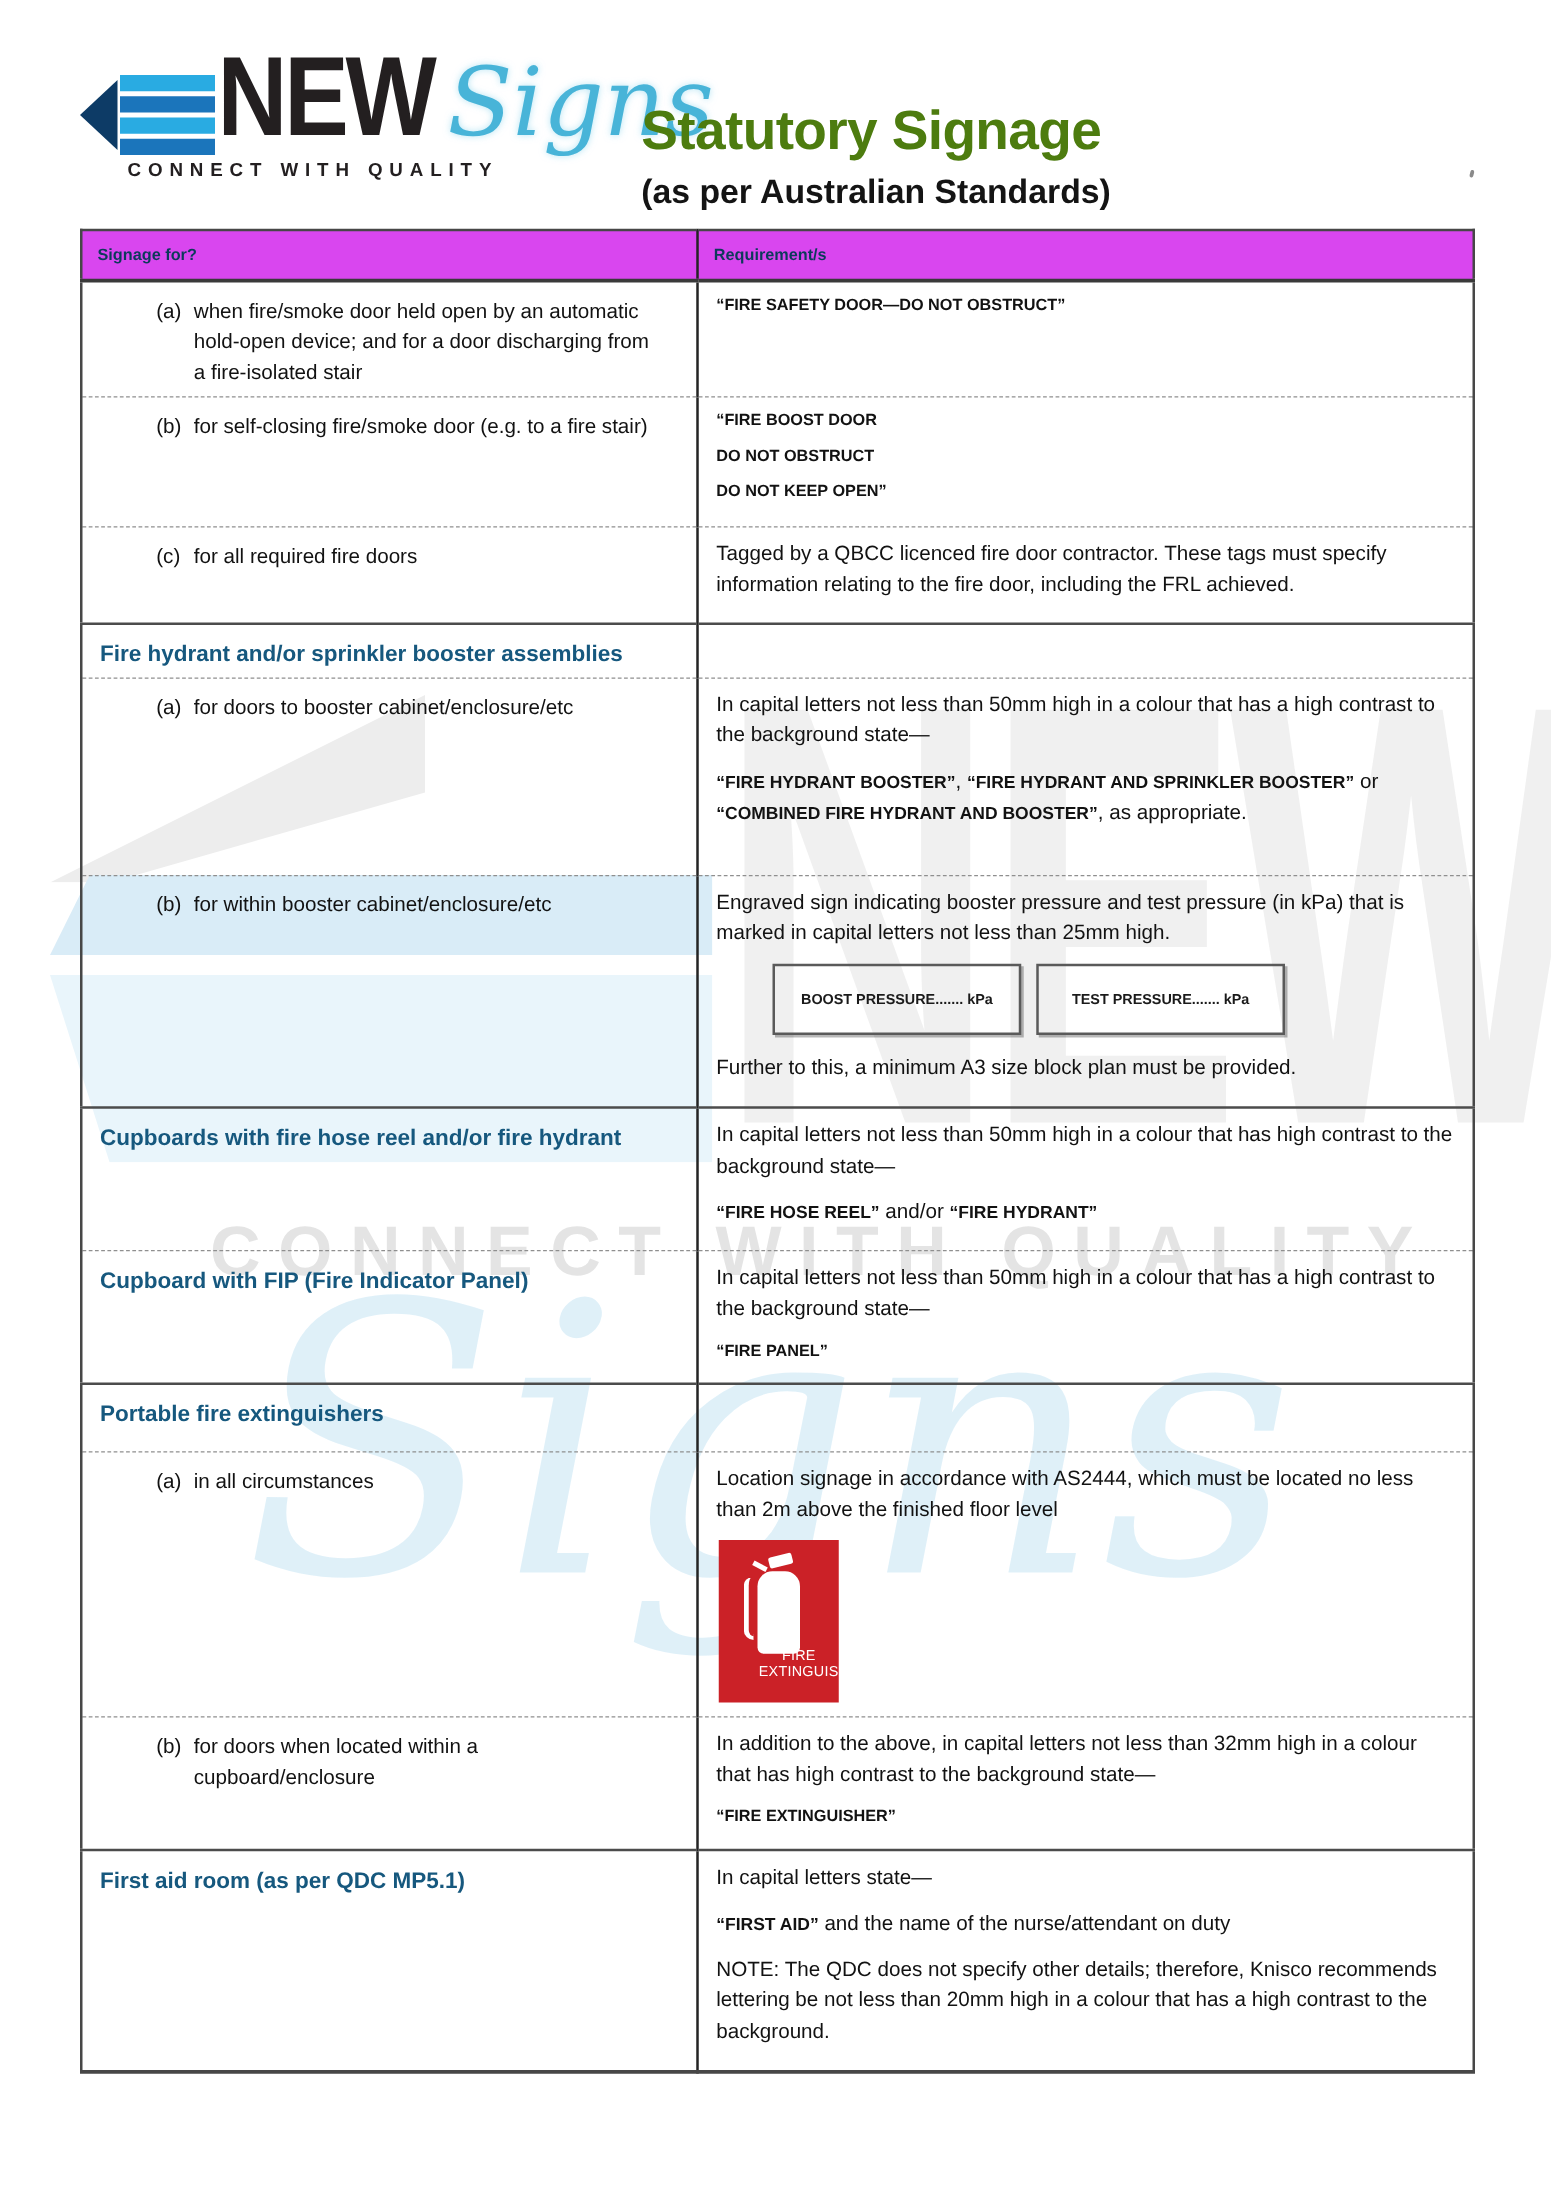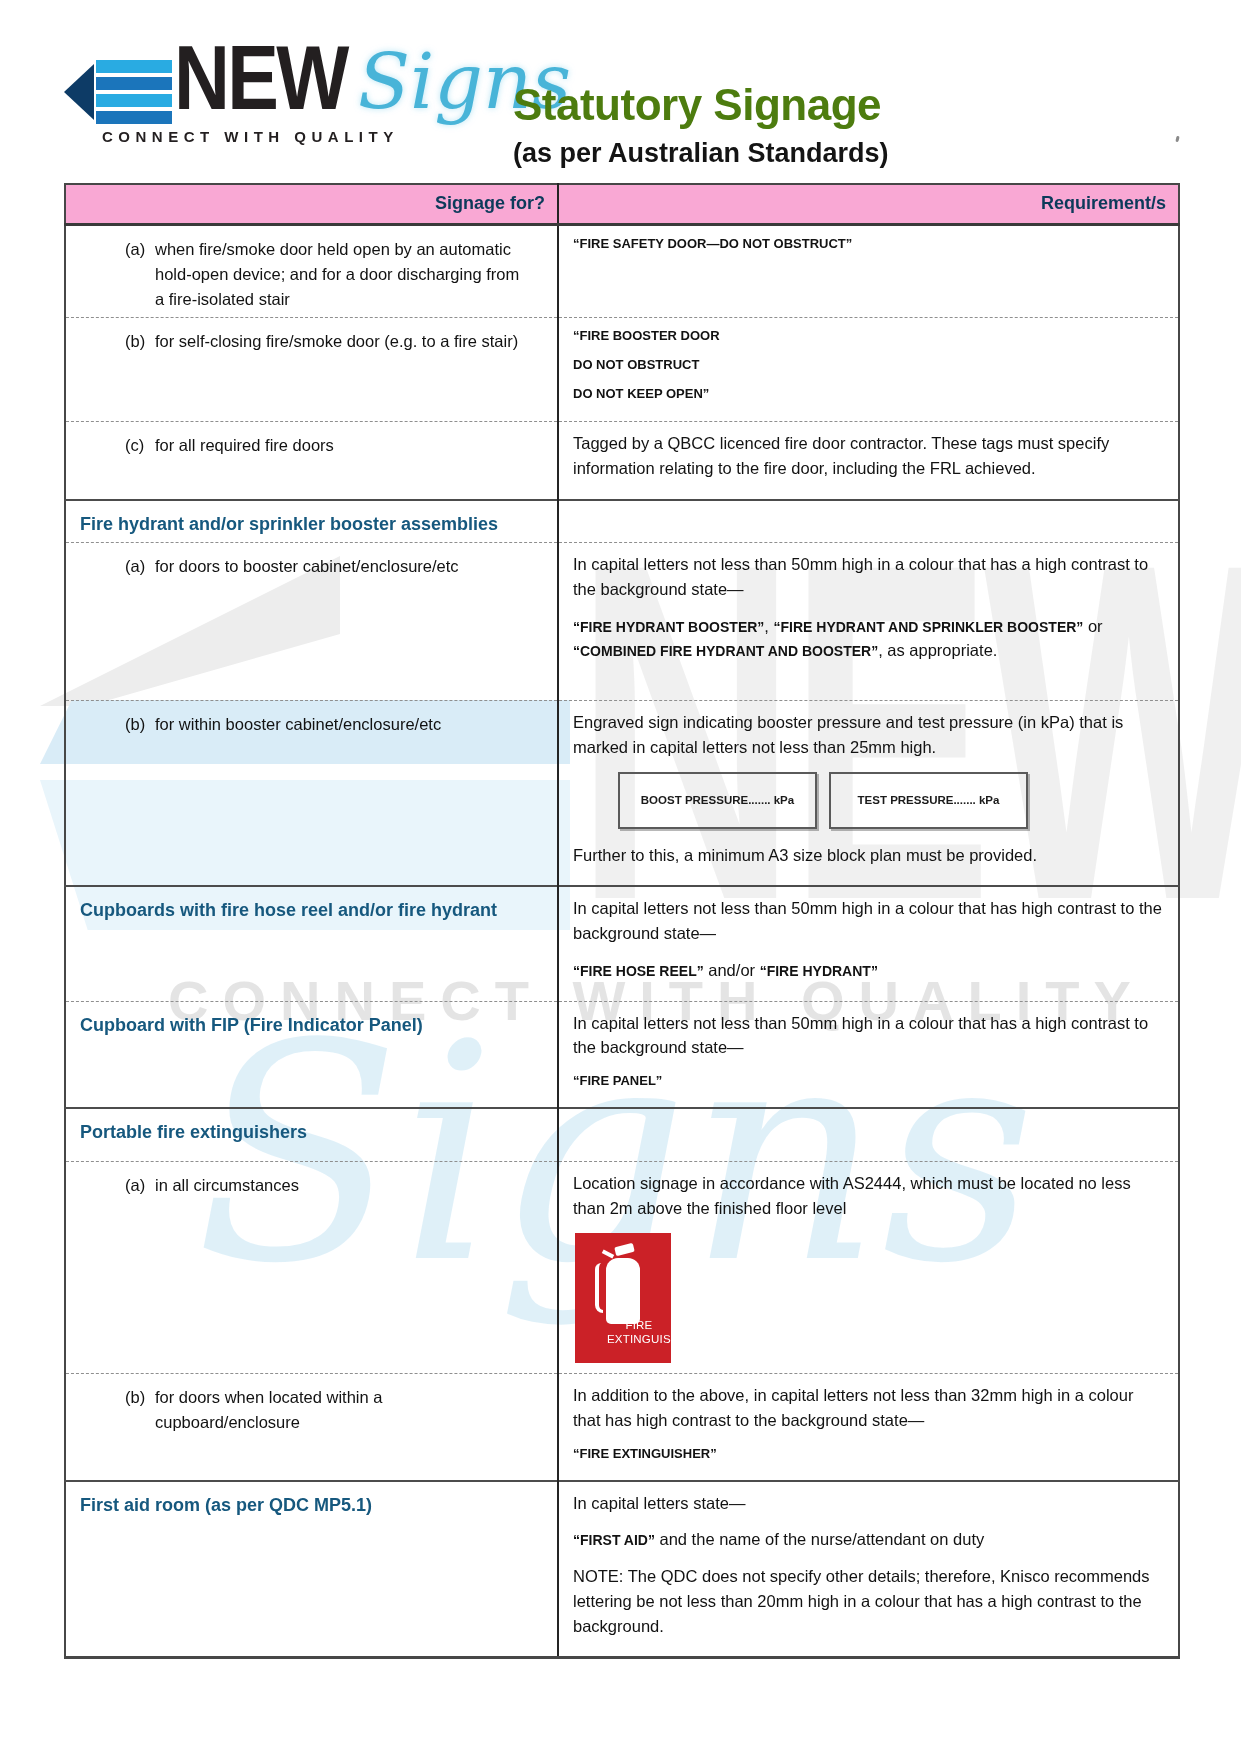--- a/index.html
+++ b/index.html
@@ -31,21 +31,21 @@
   .logo-tagline { position:absolute; left:40px; top:88px; font-size:15px; font-weight:bold; letter-spacing:5.5px; color:#231f20; white-space:nowrap; }
   .title-block { position:absolute; left:513px; top:42px; }
   .title-main { font-size:44px; font-weight:bold; color:#4d7c0f; letter-spacing:-0.5px;margin-top:38px; }
   .title-sub  { font-size:27px; font-weight:bold; color:#141414; margin-top:8px; }
   .stray-mark { position:absolute; left:1176px; top:136px; width:3px; height:6px; background:#8a8a8a; border-radius:2px; transform:rotate(14deg); }
 
   
   table.sig { position:absolute; left:64px; top:183px; width:1114px; border-collapse:collapse; table-layout:fixed;
               border:2px solid #474747; border-bottom-width:3px; background:transparent; }
   col.c1 { width:493px; } col.c2 { width:621px; }
-  th { background:#f9a8d4; color:#0c3a5a; font-size:18px; font-weight:bold; text-align:right;
+  th { background:#d946ef; color:#0c3a5a; font-size:13px; font-weight:bold; text-align:left;
        padding:8px 12px 9px; border-bottom:3px solid #3a3a3a; height:40px; vertical-align:middle; }
   td { vertical-align:top; padding:9px 14px 6px; font-size:16.5px; color:#121212; }
   td.lcell { padding-right:28px; }
   td.lcell, th.lcell { border-right:2px solid #242424; }
   tr.sep-solid  > td { border-top:2px solid #4c4c4c; }
   tr.sep-dashed > td { border-top:1px dashed #8f8f8f; }
 
   .sec-heading { color:#16587e; font-weight:bold; font-size:18px; line-height:1.35; padding-top:2px; }
   .item { display:flex; padding-left:45px; padding-top:2px; }
   .item .num { flex:0 0 30px; line-height:1.5; }
@@ -131,21 +131,21 @@
         </tr>
 
         <tr class="sep-dashed" style="height:104px">
           <td class="lcell">
               <div class="item">
             <span class="num">(b)</span>
             <span class="itext">for self-closing fire/smoke door (e.g. to a fire stair)</span>
           </div>
             </td>
           <td>
-            <p class="stmt">“FIRE BOOSTER DOOR</p>
+            <p class="stmt">“FIRE BOOST DOOR</p>
             <p class="stmt">DO NOT OBSTRUCT</p>
             <p class="stmt">DO NOT KEEP OPEN”</p>
           </td>
         </tr>
 
         <tr class="sep-dashed" style="height:59px">
           <td class="lcell">
               <div class="item">
             <span class="num">(c)</span>
             <span class="itext">for all required fire doors</span>

